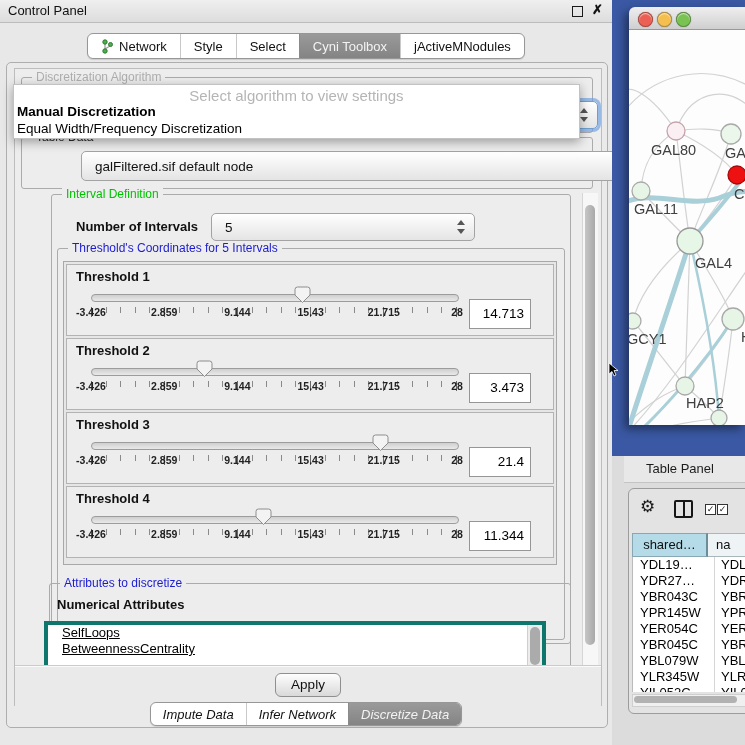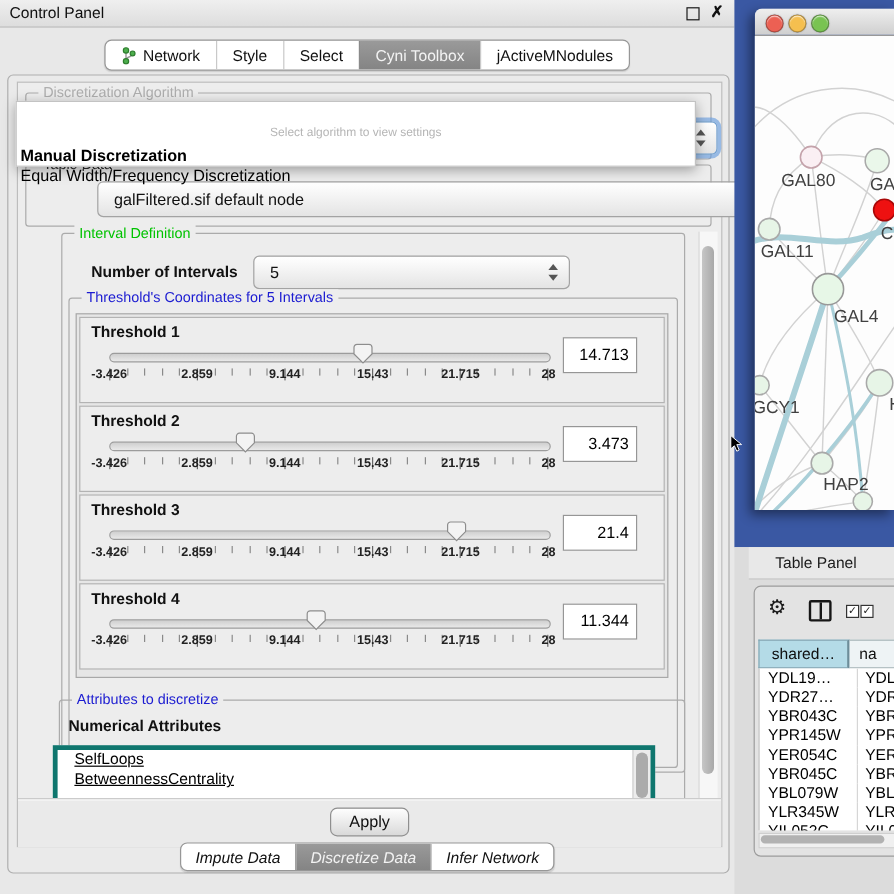--- a/index.html
+++ b/index.html
@@ -31,37 +31,37 @@
   .glabel-blue{color:#1b1bd1;}
   .combo{position:absolute;background:linear-gradient(#ffffff,#e4e4e4);border:1px solid #a3a3a3;border-radius:5px;font-size:13.5px;color:#111;}
   .combo .cval{position:absolute;left:13px;top:50%;transform:translateY(-50%);}
   .stepper{position:absolute;right:9px;top:50%;transform:translateY(-50%);width:9px;height:14px;}
   .stepper .up{position:absolute;top:0;left:1px;width:0;height:0;border-left:4px solid transparent;border-right:4px solid transparent;border-bottom:5px solid #555;}
   .stepper .dn{position:absolute;bottom:0;left:1px;width:0;height:0;border-left:4px solid transparent;border-right:4px solid transparent;border-top:5px solid #555;}
   .combo-focus{box-shadow:0 0 0 3px rgba(106,158,222,.65);border-color:#6f9ed0;}
   
   .popup{position:absolute;left:13px;top:84px;width:565px;height:53px;background:#fff;border:1px solid #c3c3c3;
     box-shadow:0 3px 10px rgba(0,0,0,.35);z-index:50;}
-  .popup-hint{font-size:10px;color:#b5b5b5;text-align:center;padding-top:20px;height:16px;}
+  .popup-hint{font-size:15px;color:#b5b5b5;text-align:center;padding-top:2px;height:16px;}
   .popup-item{font-size:13.5px;color:#000;padding:0 3px;height:17px;line-height:17px;}
   .popup-item.bold{font-weight:bold;}
   
   .inner-panel{position:absolute;left:62px;top:260px;width:492px;height:302px;background:#e6e6e6;border:1px solid #a8a8a8;}
   .th-row{position:relative;margin:2px;height:70px;border:1px solid #b3b3b3;background:#ededed;}
   .th-label{position:absolute;left:9px;top:4px;font-size:13px;font-weight:bold;color:#111;}
   .slider-zone{position:absolute;left:24px;top:0;width:366px;height:70px;}
   .track{position:absolute;left:0;top:29px;width:100%;height:6px;border:1px solid #9c9c9c;border-radius:4px;
     background:linear-gradient(#cfcfcf,#e9e9e9);}
   .thumb{position:absolute;top:21px;width:17px;height:18px;margin-left:-8.5px;}
   .ticks{position:absolute;left:0;top:42px;width:100%;height:11px;display:flex;justify-content:space-between;}
   .tick{width:1px;background:#8a8a8a;height:6px;}
   .tick.major{height:10px;background:#666;}
   .tlabels{position:absolute;left:0;top:41px;width:100%;height:13px;}
   .tlabel{position:absolute;transform:translateX(-50%);font-size:10.5px;font-weight:600;color:#222;white-space:nowrap;}
-  .val-box{position:absolute;left:402px;top:16px;width:54px;height:28px;background:#fff;border:1px solid #969696;
+  .val-box{position:absolute;left:402px;top:34px;width:54px;height:28px;background:#fff;border:1px solid #969696;
     font-size:13.5px;color:#000;text-align:right;line-height:28px;padding-right:6px;}
   
   .listbox{position:absolute;left:29px;top:552px;width:494px;height:44px;border:4px solid #0f766e;background:#fff;overflow:hidden;text-decoration:underline;}
   .list-item{font-size:13px;color:#000;height:16px;line-height:16px;padding-left:14px;white-space:nowrap;}
   .list-scroll{position:absolute;right:0;top:0;width:14px;height:100%;background:#ececec;border-left:1px solid #cfcfcf;}
   .list-scroll .lthumb{position:absolute;left:1.5px;top:2px;width:10px;height:38px;background:#ababab;border-radius:5px;}
   .apply-strip{position:absolute;left:0;top:596px;width:586px;height:40px;background:#eaeaea;border-top:1px solid #cbcbcb;box-shadow:inset 0 1px 0 #fafafa;}
   .apply-btn{position:absolute;left:50%;top:7px;transform:translateX(-50%);width:64px;height:22px;
     background:linear-gradient(#fefefe,#d9d9d9);border:1px solid #8f8f8f;border-radius:6px;
     font-size:13.5px;color:#111;text-align:center;line-height:22px;}
@@ -383,25 +383,25 @@
     <div class="vscroll">
         <div class="vthumb"></div>
       </div>
   </div>
 
   <div id="bottom-tabs">
     <div class="seg" id="bottom-tab-seg">
         <div class="seg-item">
           <span>Impute Data</span>
         </div>
+        <div class="seg-item">
+          <span>Infer Network</span>
+        </div>
         <div class="seg-item sel">
           <span>Discretize Data</span>
-        </div>
-        <div class="seg-item">
-          <span>Infer Network</span>
         </div>
       </div>
   </div>
 
   <div class="popup">
     <div class="popup-hint">Select algorithm to view settings</div>
     <div id="popup-options">
         <div class="popup-item bold">Manual Discretization</div>
         <div class="popup-item">Equal Width/Frequency Discretization</div>
       </div>

